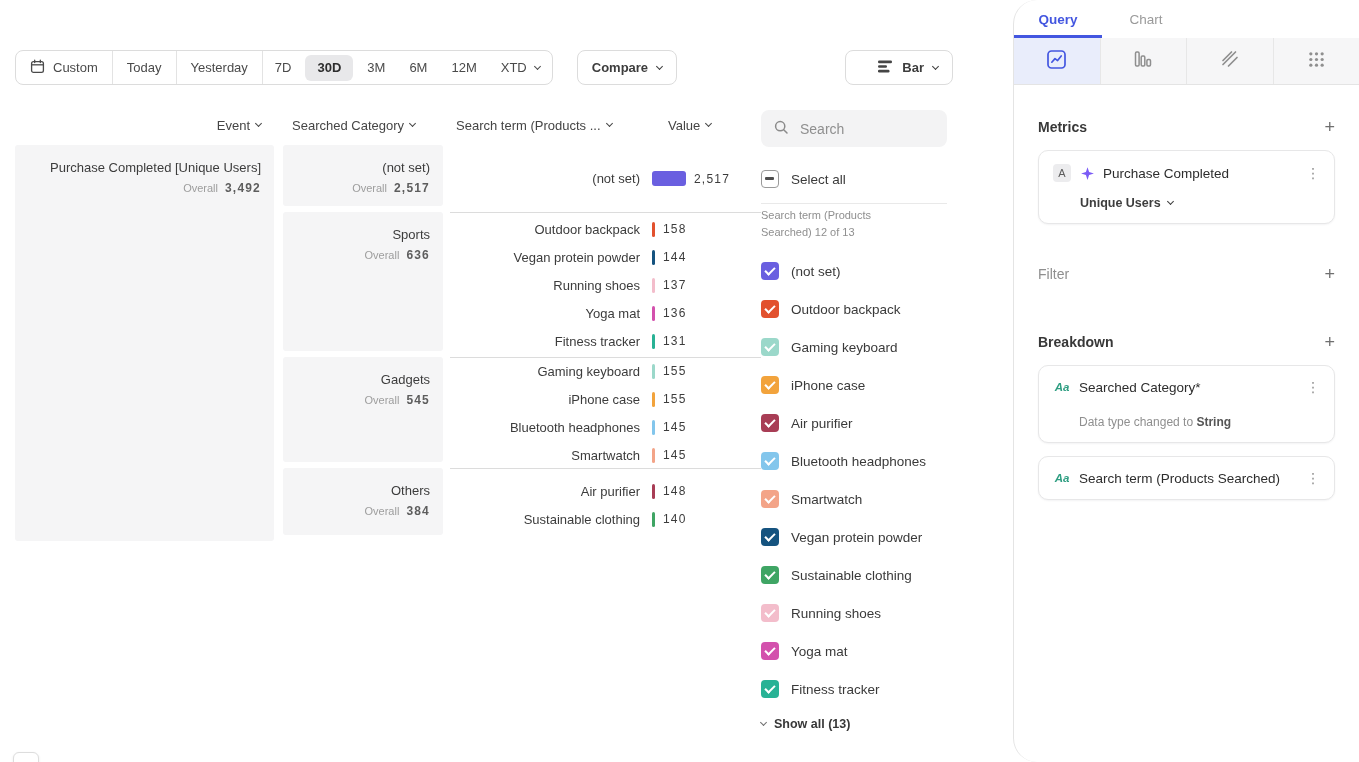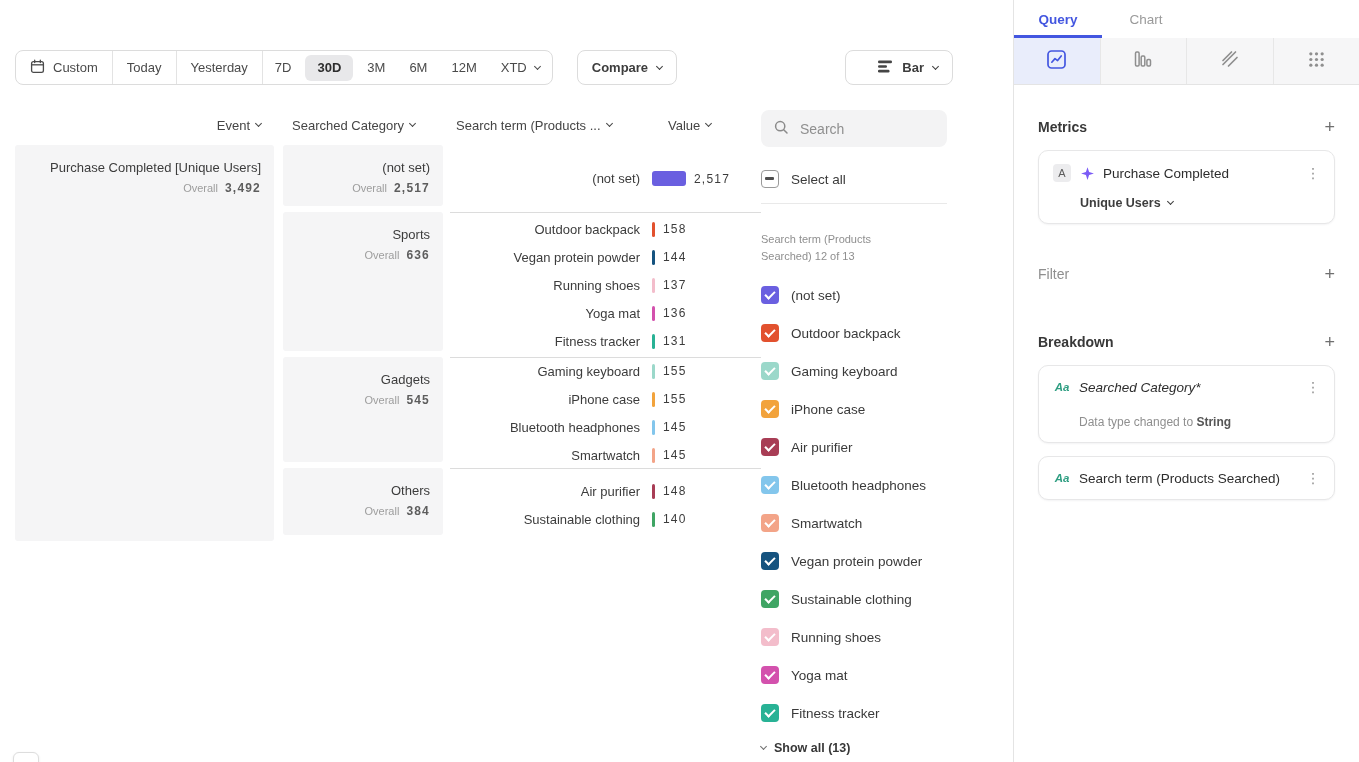--- a/index.html
+++ b/index.html
@@ -51,50 +51,50 @@
 
   
   .filter-panel { width:186px; margin-right:66px; flex:none; }
   .search-box { height:37px; background:#f3f3f4; border-radius:8px; display:flex; align-items:center; gap:9px; padding:0 12px; }
   .search-box input { flex:1; min-width:0; border:none; background:transparent; outline:none; font-size:14px; color:#333; font-family:inherit; }
   .search-box input::placeholder { color:#8f8f8f; }
   .select-all { margin-top:23px; display:flex; align-items:center; gap:12px; font-size:13.5px; font-weight:500; color:#3a3a3a; cursor:pointer; }
   .cbx-ind { width:18px; height:18px; border:1.5px solid #9a9a9a; border-radius:4px; background:#fff; position:relative; flex:none; }
   .cbx-ind::after { content:""; position:absolute; left:3px; top:6px; width:9px; height:2.5px; background:#4f4f4f; border-radius:1px; }
   .panel-divider { margin-top:15px; border-bottom:1px solid #e9e9e9; }
-  .list-label { margin-top:27px; width:152px; font-size:11px; line-height:1.5; color:#8f8f8f; }
+  .list-label { margin-top:3px; width:152px; font-size:11px; line-height:1.5; color:#8f8f8f; }
   .chk-list { margin-top:12px; }
   .chk-item { height:38px; display:flex; align-items:center; gap:12px; cursor:pointer; }
   .cbx { width:18px; height:18px; border-radius:4px; position:relative; flex:none; background:#888; }
   .cbx::after { content:""; position:absolute; left:4px; top:4.5px; width:8px; height:4px; border-left:2px solid #fff; border-bottom:2px solid #fff; transform:rotate(-45deg); }
   .chk-label { font-size:13.5px; color:#3a3a3a; white-space:nowrap; }
   .show-all { margin-top:9px; display:flex; align-items:center; gap:8px; font-size:12.5px; font-weight:700; color:#383838; cursor:pointer; }
   .show-all .chev { color:#6f6f6f; margin-top:-4px; }
 
   
-  .query-panel { width:346px; flex:none; border-left:1px solid #e4e4e4; background:#fff; }
+  .query-panel { width:346px; flex:none; border-left:1px solid #e4e4e4; background:#fff;border-radius:24px; }
   .qtabs { display:flex; height:38px; }
   .qtab { width:88px; display:flex; align-items:center; justify-content:center; font-size:13.5px; font-weight:500; color:#9a9a9a; cursor:pointer; }
   .qtab.active { color:#4356e0; font-weight:700; box-shadow:inset 0 -3px 0 #4356e0; }
   .icon-tabs { display:flex; height:47px; background:#f6f6f7; border-bottom:1px solid #e4e4e4; }
   .itab { flex:1; display:flex; align-items:center; justify-content:center; color:#8f8f8f; border-left:1px solid #e7e7e7; cursor:pointer; }
   .itab:first-child { border-left:none; }
   .itab.active { background:#e9edfb; color:#4356e0; }
 
   .qcontent { padding:32px 24px 0; }
   .sec-head { display:flex; align-items:center; justify-content:space-between; height:20px; }
   .sec-title { font-size:14px; font-weight:700; color:#383838; }
   .sec-title.muted { color:#8f8f8f; font-weight:500; }
   .plus-btn { font-size:18px; color:#6f6f6f; cursor:pointer; line-height:1; }
   .card { margin-top:13px; background:#fff; border:1px solid #e7e7e8; border-radius:10px; box-shadow:0 1px 2px rgba(20,20,43,.05); padding:13px 14px; }
   .card-row { display:flex; align-items:center; }
   .badge-a { width:18px; height:18px; border-radius:4px; background:#ececee; color:#5c5c5c; font-size:11px; display:flex; align-items:center; justify-content:center; flex:none; }
   .sparkle-icon { margin-left:9px; display:flex; flex:none; }
   .card-name { margin-left:8px; font-size:13.5px; font-weight:500; color:#2d2d2d; white-space:nowrap; overflow:hidden; text-overflow:ellipsis; }
-  .card-name.italic { font-style:italic; }
+  .card-name.italic { }
   .kebab { margin-left:auto; color:#8f8f8f; font-size:14px; cursor:pointer; padding-left:8px; flex:none; }
   .metric-sub { margin-top:14px; margin-left:27px; display:flex; align-items:center; gap:7px; font-size:12.5px; font-weight:700; color:#3d3d3d; cursor:pointer; }
   .aa-icon { width:18px; display:flex; align-items:center; justify-content:center; font-size:11.5px; font-weight:700; font-style:italic; color:#2f9e82; flex:none; }
   .bd-note { margin-top:20px; margin-left:26px; font-size:12px; color:#8f8f8f; }
   .bd-note b { color:#555; font-weight:700; }
   .sec-gap-filter { margin-top:40px; }
   .sec-gap-bd { margin-top:48px;text-align:right; }
 
   .partial-pill { position:absolute; left:13px; top:752px; width:26px; height:20px; background:#fff; border:1px solid #ddd; border-radius:6px; box-shadow:0 1px 3px rgba(0,0,0,.08); }
 </style>

